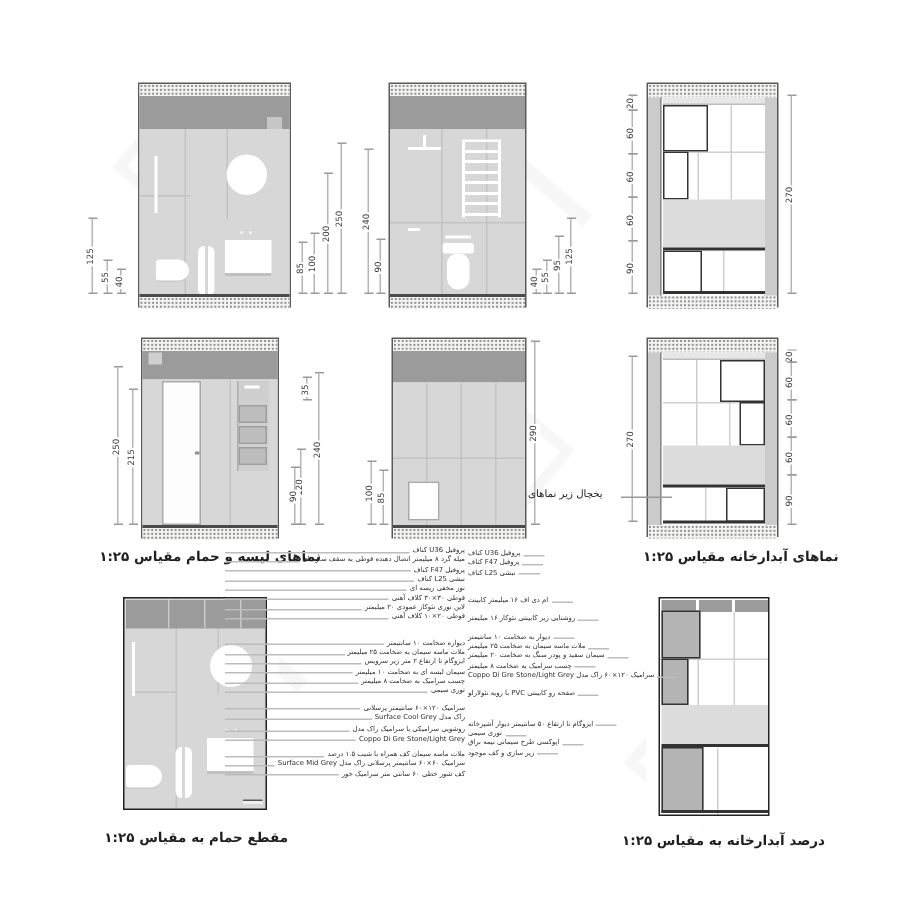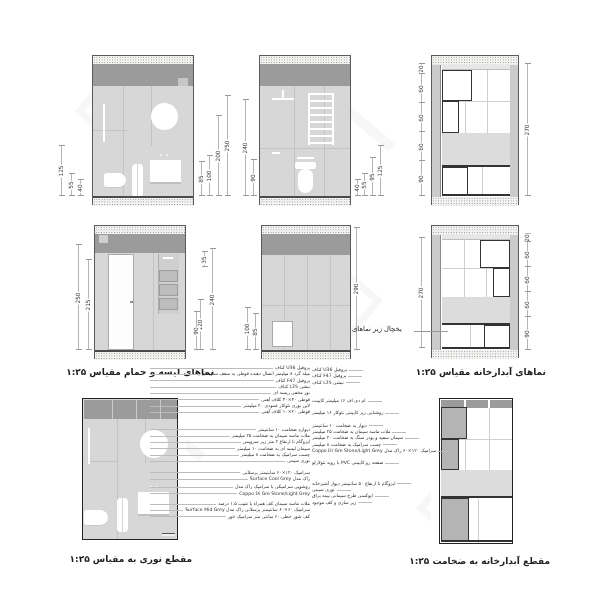--- a/index.html
+++ b/index.html
@@ -263,21 +263,21 @@
       <i>60</i>
     </div>
   <div class="vd" style="left:527px;top:317px;height:33px;">
       <i>90</i>
     </div>
 
   <div class="small-label" style="left:352px;top:325px;width:62px;">یخچال زیر نماهای</div>
   <div class="leaderH" style="left:414px;top:331px;width:34px;"></div>
 
   <div class="cap" style="left:62px;top:367px;width:156px;">نماهای لیسه و حمام مقیاس ۱:۲۵</div>
-  <div class="cap" style="left:428px;top:367px;width:118px;">نماهای آبدارخانه مقیاس ۱:۲۵</div>
+  <div class="cap" style="left:441px;top:367px;width:118px;">نماهای آبدارخانه مقیاس ۱:۲۵</div>
 
   <div class="panel panel7 stip" style="left:74px;top:390px;width:112px;height:158px;">
     <div class="inner wallface" style="left:8px;top:8px;width:96px;height:142px;border:1.5px solid #222;
          background-image:linear-gradient(#c3c3c3,#c3c3c3),linear-gradient(#c3c3c3,#c3c3c3),linear-gradient(#c3c3c3,#c3c3c3);
          background-repeat:no-repeat;background-size:1px 100%,1px 64px,30px 1px;background-position:34px 0,62px 0,4px 62px;"></div>
     <div class="inner dark" style="left:9.5px;top:9.5px;width:93px;height:19px;
          background-image:linear-gradient(#c9c9c9,#c9c9c9),linear-gradient(#c9c9c9,#c9c9c9),linear-gradient(#c9c9c9,#c9c9c9);
          background-repeat:no-repeat;background-size:1px 100%,1px 100%,1px 100%;background-position:28px 0,52px 0,76px 0;"></div>
     <div class="inner white" style="left:14px;top:38px;width:2px;height:36px;"></div>
     <div class="inner white circle" style="left:66px;top:40px;width:28px;height:28px;"></div>
@@ -408,16 +408,16 @@
         <span class="t">توری سیمی</span>
       </div>
       <div class="row">
         <span class="t">اپوکسی طرح سیمانی نیمه براق</span>
       </div>
       <div class="row">
         <span class="t">زیر سازی و کف موجود</span>
       </div>
     </div>
 
-  <div class="cap" style="left:70px;top:554px;width:122px;">مقطع نوری به مقیاس ۱:۲۵</div>
-  <div class="cap" style="left:420px;top:556px;width:130px;">مقطع آبدارخانه به ضخامت ۱:۲۵</div>
+  <div class="cap" style="left:70px;top:554px;width:122px;">مقطع حمام به مقیاس ۱:۲۵</div>
+  <div class="cap" style="left:420px;top:556px;width:130px;">درصد آبدارخانه به مقیاس ۱:۲۵</div>
 
 </div>
 
 </body></html>

